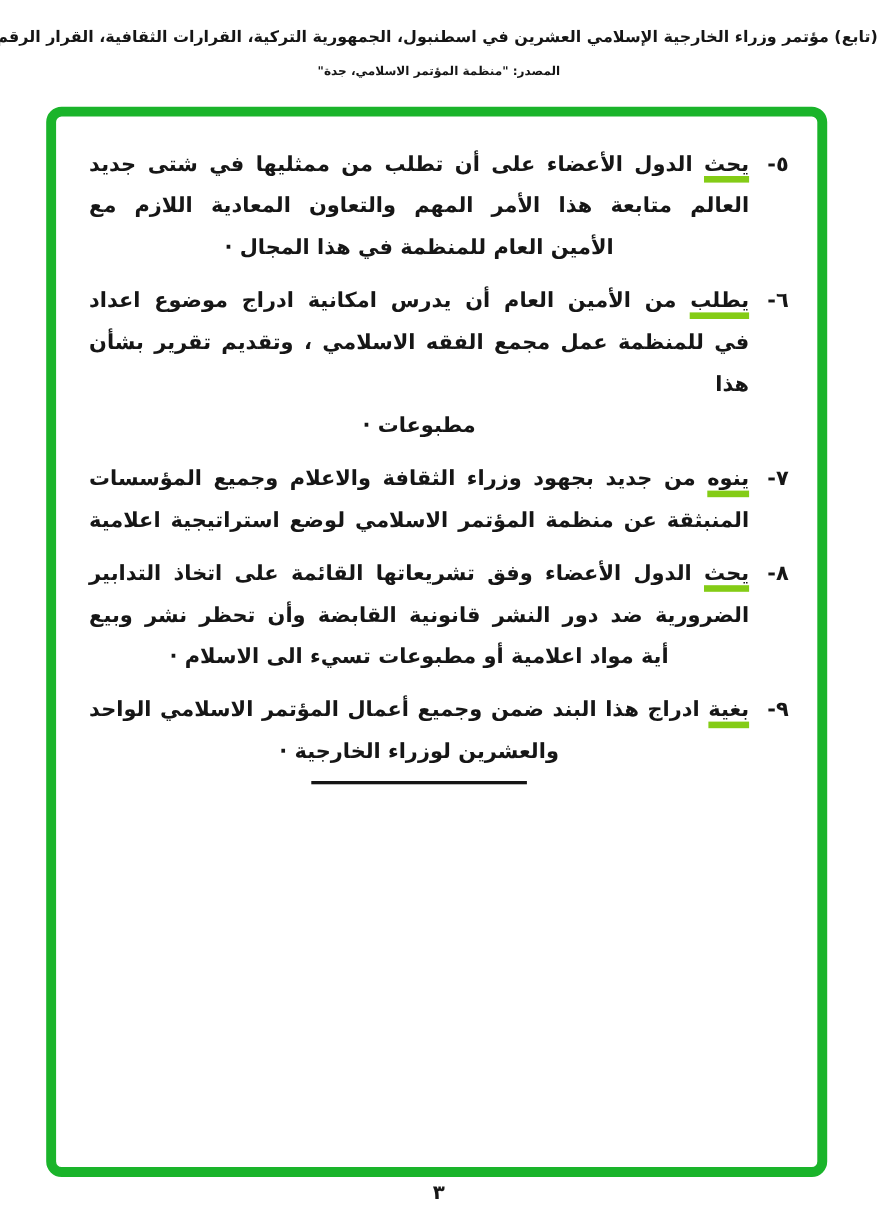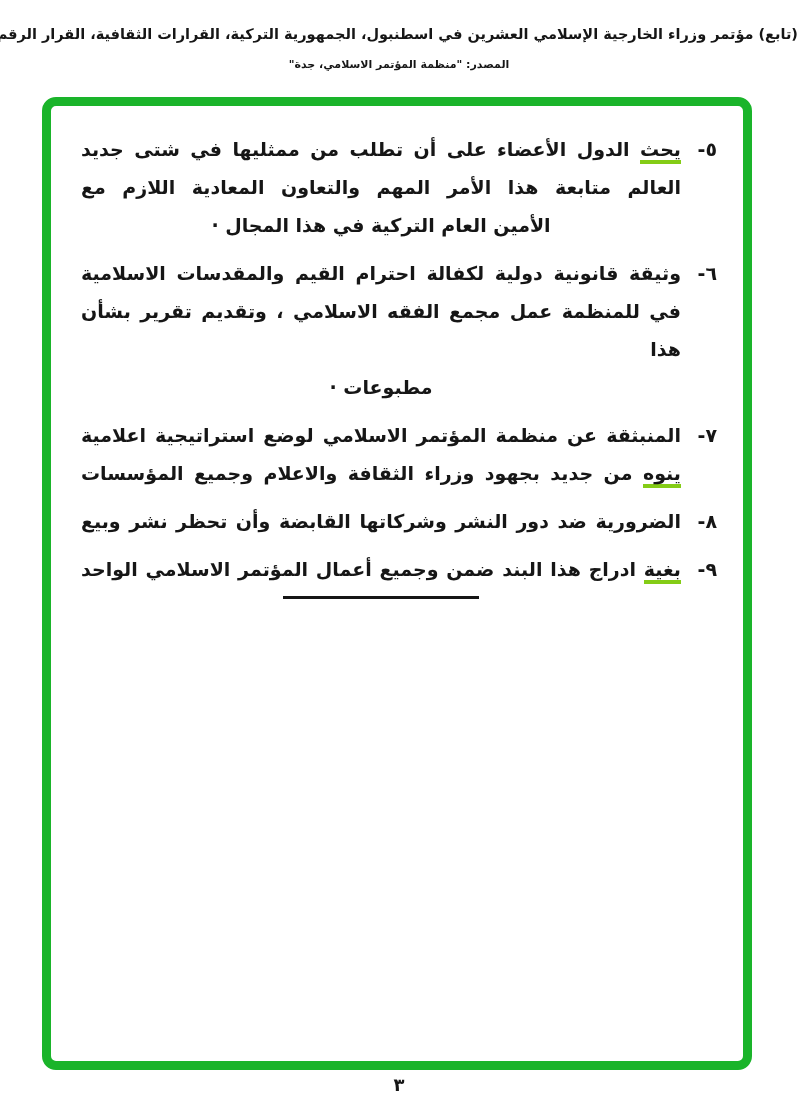--- a/index.html
+++ b/index.html
@@ -34,21 +34,21 @@
   .para {
     display:flex; gap:9px;
     margin-bottom:10px;
     font-size:19px; font-weight:bold;
     line-height:38px;
   }
   .num { flex:0 0 27px; }
   .text { flex:0 0 600px; max-width:600px; }
   .line { text-align:justify; text-align-last:justify; }
   .line.last { text-align:center; text-align-last:center; }
-  .lead { border-bottom:4px solid #84cc16; }
+  .lead { border-bottom:6px solid #84cc16; }
   .sep-row { display:flex; gap:9px; margin-top:-2px; }
   .sep-spacer { flex:0 0 27px; }
   .sep-host { flex:0 0 600px; }
   .sep { width:196px; height:3px; background:#151515; margin:0 auto; }
   .page-num {
     position:absolute; top:1074px; left:0; right:0;
     text-align:center;
     font-size:18px; font-weight:bold;
   }
 </style>
@@ -58,48 +58,51 @@
 <div class="header1">(تابع) مؤتمر وزراء الخارجية الإسلامي العشرين في اسطنبول، الجمهورية التركية، القرارات الثقافية، القرار الرقم ٢٠/٢٨-ث</div>
 <div class="header2">المصدر: "منظمة المؤتمر الاسلامي، جدة"</div>
 
 <div class="frame" style="border-color: rgb(26, 180, 42);">
   <div>
       <div class="para">
         <div class="num">٥-</div>
         <div class="text">
           <div class="line"><span class="lead">يحث</span> <span>الدول الأعضاء على أن تطلب من ممثليها في شتى جديد</span></div>
           <div class="line">العالم متابعة هذا الأمر المهم والتعاون المعادية اللازم مع</div>
-          <div class="line last">الأمين العام التركية في هذا المجال ·</div>
+          <div class="line last">الأمين العام للمنظمة في هذا المجال ·</div>
         </div>
       </div>
       <div class="para">
         <div class="num">٦-</div>
         <div class="text">
-          <div class="line">وثيقة قانونية دولية لكفالة احترام القيم والمقدسات الاسلامية</div>
+          <div class="line"><span class="lead">يطلب</span> <span>من الأمين العام أن يدرس امكانية ادراج موضوع اعداد</span></div>
           <div class="line">في للمنظمة عمل مجمع الفقه الاسلامي ، وتقديم تقرير بشأن هذا</div>
           <div class="line last">مطبوعات ·</div>
         </div>
       </div>
       <div class="para">
         <div class="num">٧-</div>
         <div class="text">
+          <div class="line"><span class="lead">ينوه</span> <span>من جديد بجهود وزراء الثقافة والاعلام وجميع المؤسسات</span></div>
           <div class="line">المنبثقة عن منظمة المؤتمر الاسلامي لوضع استراتيجية اعلامية</div>
-          <div class="line"><span class="lead">ينوه</span> <span>من جديد بجهود وزراء الثقافة والاعلام وجميع المؤسسات</span></div>
         </div>
       </div>
       <div class="para">
         <div class="num">٨-</div>
         <div class="text">
-          <div class="line">الضرورية ضد دور النشر وشركاتها القابضة وأن تحظر نشر وبيع</div>
+          <div class="line"><span class="lead">يحث</span> <span>الدول الأعضاء وفق تشريعاتها القائمة على اتخاذ التدابير</span></div>
+          <div class="line">الضرورية ضد دور النشر قانونية القابضة وأن تحظر نشر وبيع</div>
+          <div class="line last">أية مواد اعلامية أو مطبوعات تسيء الى الاسلام ·</div>
         </div>
       </div>
       <div class="para">
         <div class="num">٩-</div>
         <div class="text">
           <div class="line"><span class="lead">بغية</span> <span>ادراج هذا البند ضمن وجميع أعمال المؤتمر الاسلامي الواحد</span></div>
+          <div class="line last">والعشرين لوزراء الخارجية ·</div>
         </div>
       </div>
     </div>
   <div class="sep-row">
     <div class="sep-spacer"></div>
     <div class="sep-host">
       <div class="sep"></div>
     </div>
   </div>
 </div>

